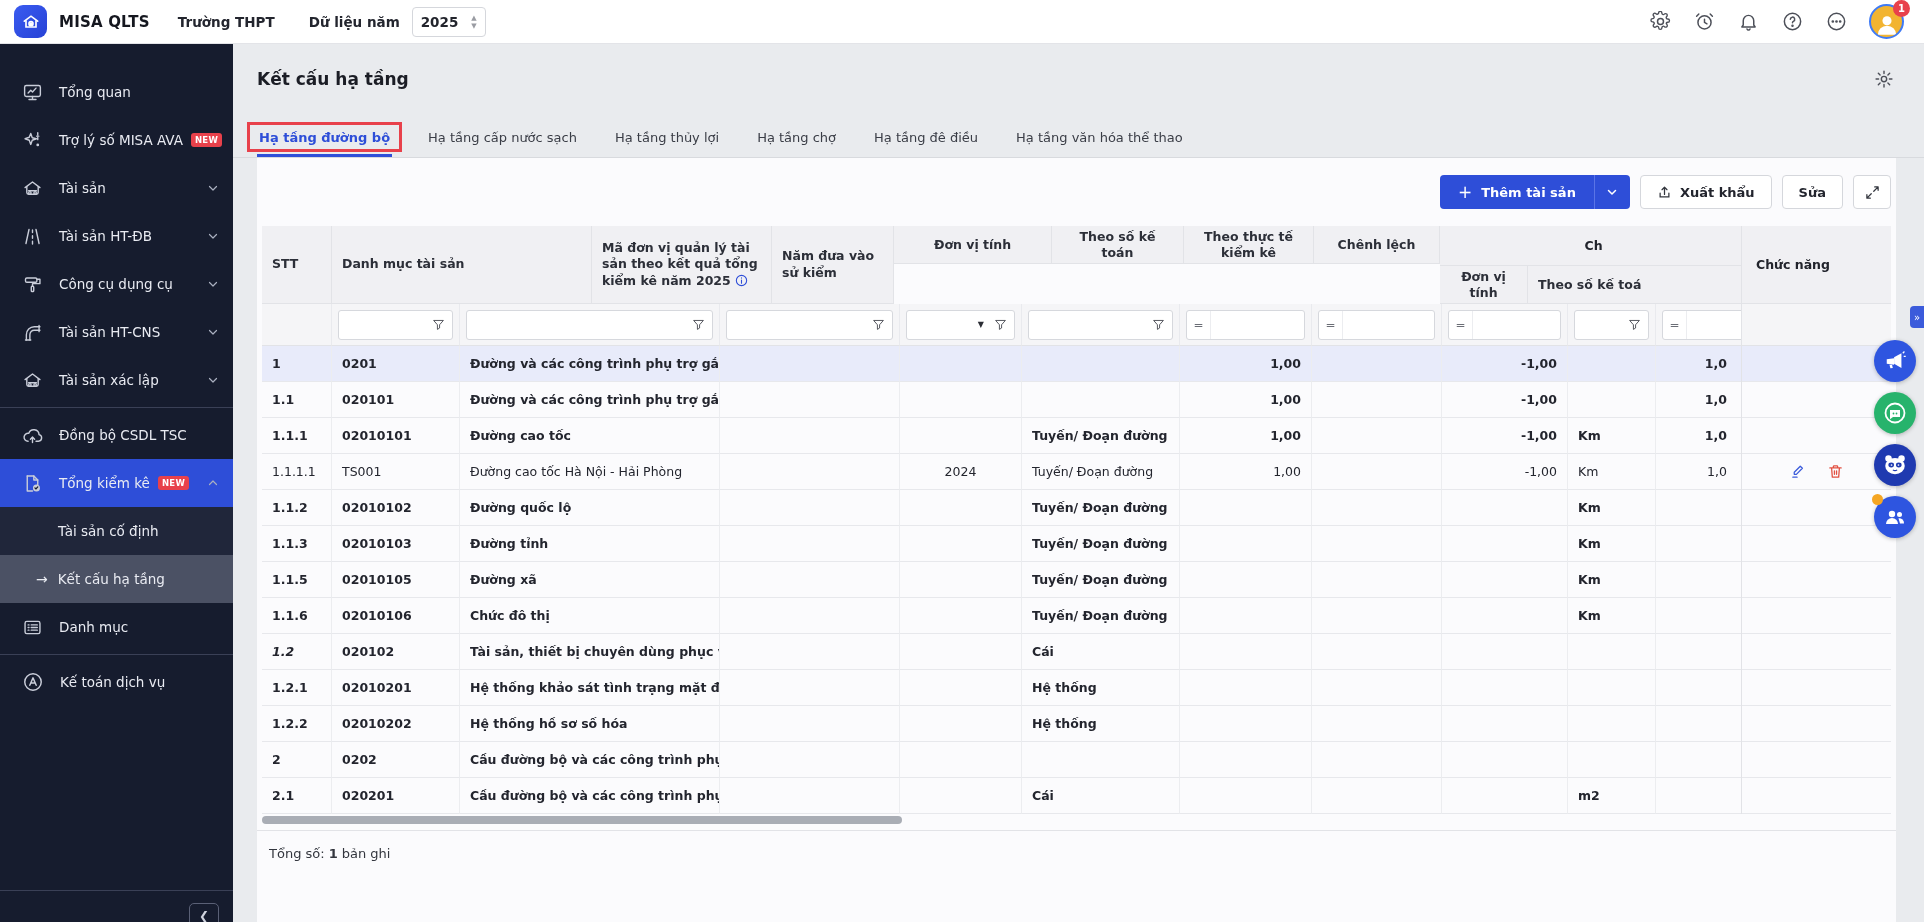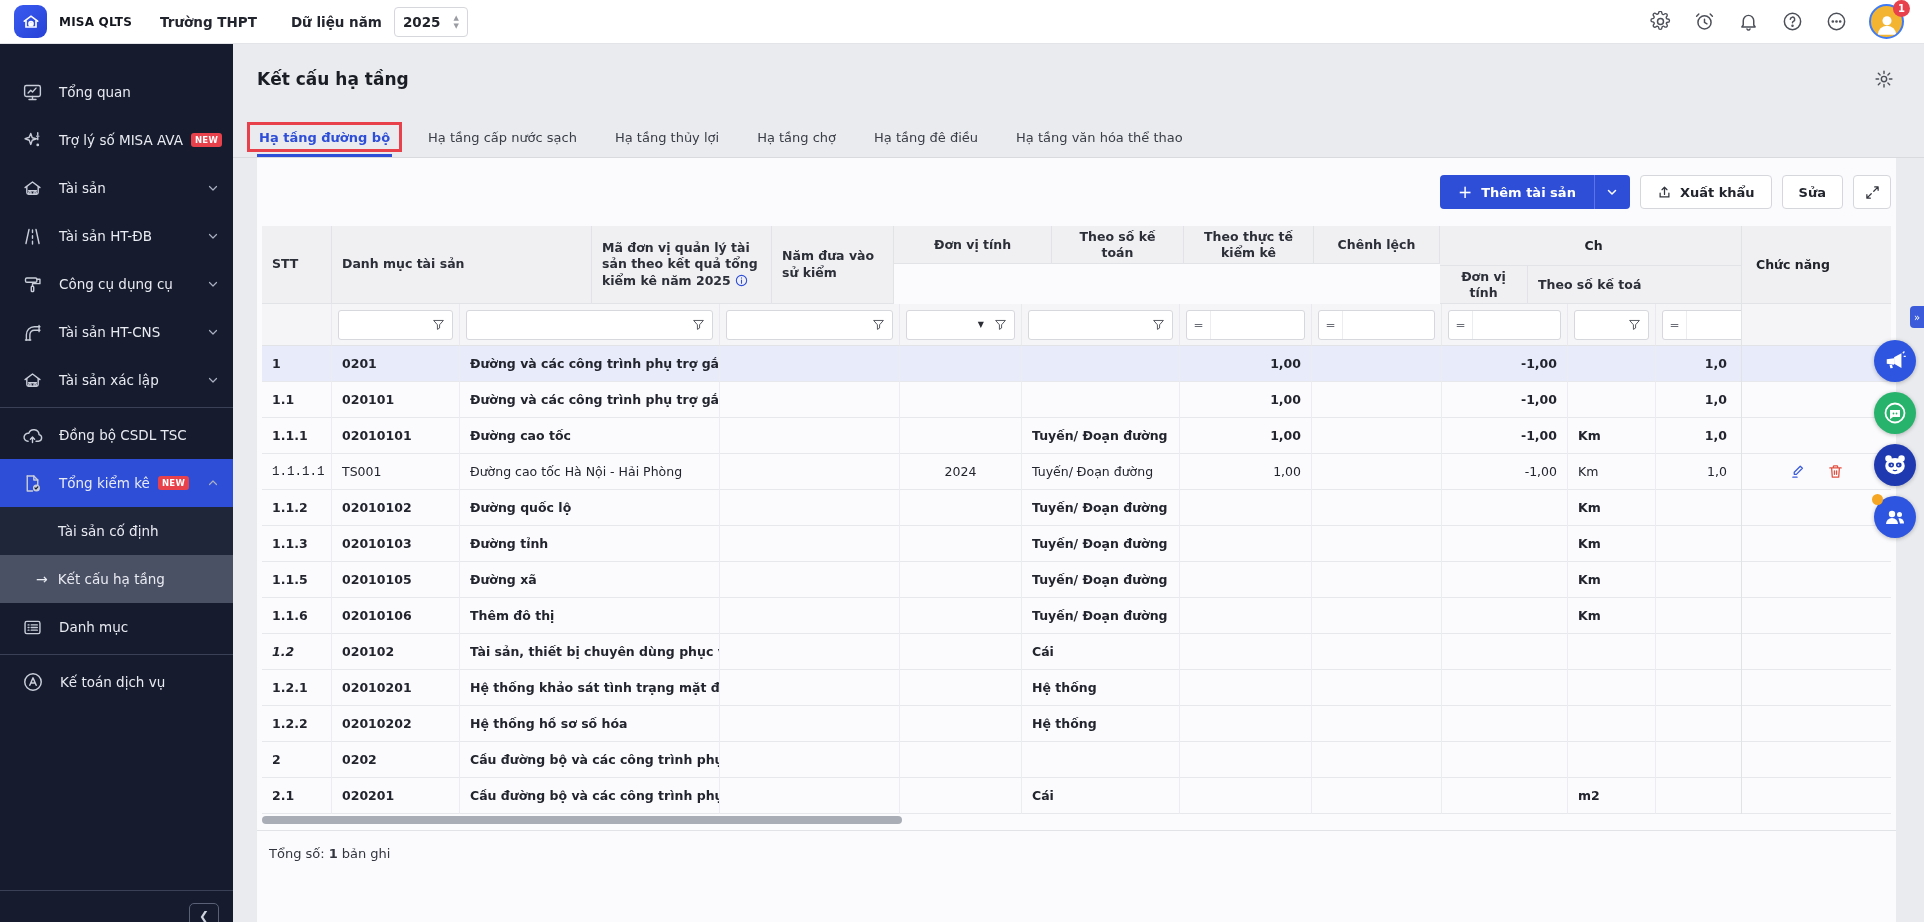--- a/index.html
+++ b/index.html
@@ -2,21 +2,21 @@
 <html><head>
 <meta charset="utf-8">
 <style>
   * { margin:0; padding:0; box-sizing:border-box; }
   html,body { width:1924px; height:922px; overflow:hidden; }
   body { font-family:"DejaVu Sans","Liberation Sans",sans-serif; font-size:13px; color:#22242c; background:#fff; }
 
   
   .topbar { height:44px; background:#fff; border-bottom:1px solid #e3e4e8; display:flex; align-items:center; padding:0 20px 0 14px; }
   .logo { width:33px; height:33px; border-radius:9px; background:linear-gradient(135deg,#3a5bf0,#2742d6); display:flex; align-items:center; justify-content:center; margin-right:12px; }
-  .brand { font-size:12px; font-weight:bold; letter-spacing:.2px; color:#15171f; margin-right:28px; }
+  .brand { font-size:15px; font-weight:bold; letter-spacing:.2px; color:#15171f; margin-right:28px; }
   .org { font-size:13.5px; font-weight:bold; color:#23252e; margin-right:34px; }
   .yearlbl { font-size:13.5px; font-weight:bold; color:#23252e; margin-right:12px; }
   .yearsel { width:74px; height:30px; border:1px solid #d5d7dc; border-radius:4px; background:#fff; display:flex; align-items:center; padding:0 8px; }
   .yearsel .val { flex:1; font-size:13.5px; font-weight:bold; }
   .steppers { display:flex; flex-direction:column; gap:2px; color:#9a9ca3; font-size:7px; line-height:6px; }
   .tb-right { margin-left:auto; display:flex; align-items:center; gap:22px; }
   .tb-ic { width:22px; height:22px; display:flex; align-items:center; justify-content:center; cursor:pointer; }
   .avatar-wrap { position:relative; width:35px; height:35px; }
   .avatar { width:35px; height:35px; border-radius:50%; background:#f2b431; border:2px solid #3f7bf5; display:flex; align-items:flex-end; justify-content:center; overflow:hidden; }
   .badge1 { position:absolute; top:-4px; right:-6px; min-width:17px; height:17px; border-radius:9px; background:#e8414b; color:#fff; font-size:10px; font-weight:bold; display:flex; align-items:center; justify-content:center; padding:0 4px; }
@@ -539,21 +539,21 @@
             <div class="bcell" style="width: 180px; flex: 0 0 180px;"></div>
             <div class="bcell al-c" style="width: 122px; flex: 0 0 122px;"></div>
             <div class="bcell" style="width: 158px; flex: 0 0 158px;">Tuyến/ Đoạn đường</div>
             <div class="bcell al-r" style="width: 132px; flex: 0 0 132px;">1,00</div>
             <div class="bcell al-r" style="width: 130px; flex: 0 0 130px;"></div>
             <div class="bcell al-r" style="width: 126px; flex: 0 0 126px;">-1,00</div>
             <div class="bcell" style="width: 88px; flex: 0 0 88px;">Km</div>
             <div class="bcell al-r" style="width: 220px; flex: 0 0 220px; padding-right: 148px;">1,0</div>
           </div>
           <div class="brow">
-            <div class="bcell" style="width: 70px; flex: 0 0 70px; font-family: Liberation Mono, monospace;">1.1.1.1</div>
+            <div class="bcell" style="width: 70px; flex: 0 0 70px;">1.1.1.1</div>
             <div class="bcell" style="width: 128px; flex: 0 0 128px;">TS001</div>
             <div class="bcell" style="width: 260px; flex: 0 0 260px;">Đường cao tốc Hà Nội - Hải Phòng</div>
             <div class="bcell" style="width: 180px; flex: 0 0 180px;"></div>
             <div class="bcell al-c" style="width: 122px; flex: 0 0 122px;">2024</div>
             <div class="bcell" style="width: 158px; flex: 0 0 158px;">Tuyến/ Đoạn đường</div>
             <div class="bcell al-r" style="width: 132px; flex: 0 0 132px;">1,00</div>
             <div class="bcell al-r" style="width: 130px; flex: 0 0 130px;"></div>
             <div class="bcell al-r" style="width: 126px; flex: 0 0 126px;">-1,00</div>
             <div class="bcell" style="width: 88px; flex: 0 0 88px;">Km</div>
             <div class="bcell al-r" style="width: 220px; flex: 0 0 220px; padding-right: 148px;">1,0</div>
@@ -593,21 +593,21 @@
             <div class="bcell" style="width: 158px; flex: 0 0 158px;">Tuyến/ Đoạn đường</div>
             <div class="bcell al-r" style="width: 132px; flex: 0 0 132px;"></div>
             <div class="bcell al-r" style="width: 130px; flex: 0 0 130px;"></div>
             <div class="bcell al-r" style="width: 126px; flex: 0 0 126px;"></div>
             <div class="bcell" style="width: 88px; flex: 0 0 88px;">Km</div>
             <div class="bcell al-r" style="width: 220px; flex: 0 0 220px; padding-right: 148px;"></div>
           </div>
           <div class="brow b">
             <div class="bcell" style="width: 70px; flex: 0 0 70px;">1.1.6</div>
             <div class="bcell" style="width: 128px; flex: 0 0 128px;">02010106</div>
-            <div class="bcell" style="width: 260px; flex: 0 0 260px;">Thêm đô thị</div>
+            <div class="bcell" style="width: 260px; flex: 0 0 260px;">Chức đô thị</div>
             <div class="bcell" style="width: 180px; flex: 0 0 180px;"></div>
             <div class="bcell al-c" style="width: 122px; flex: 0 0 122px;"></div>
             <div class="bcell" style="width: 158px; flex: 0 0 158px;">Tuyến/ Đoạn đường</div>
             <div class="bcell al-r" style="width: 132px; flex: 0 0 132px;"></div>
             <div class="bcell al-r" style="width: 130px; flex: 0 0 130px;"></div>
             <div class="bcell al-r" style="width: 126px; flex: 0 0 126px;"></div>
             <div class="bcell" style="width: 88px; flex: 0 0 88px;">Km</div>
             <div class="bcell al-r" style="width: 220px; flex: 0 0 220px; padding-right: 148px;"></div>
           </div>
           <div class="brow b">

